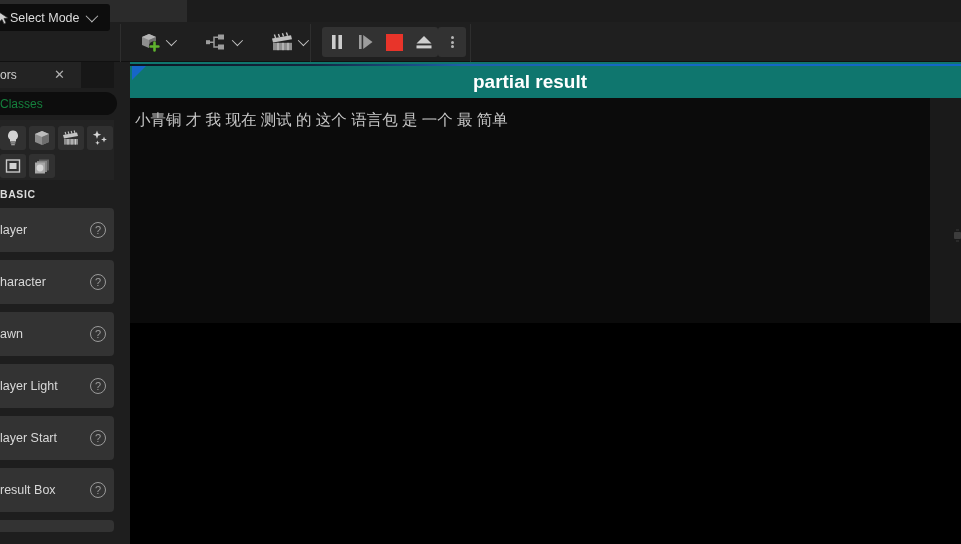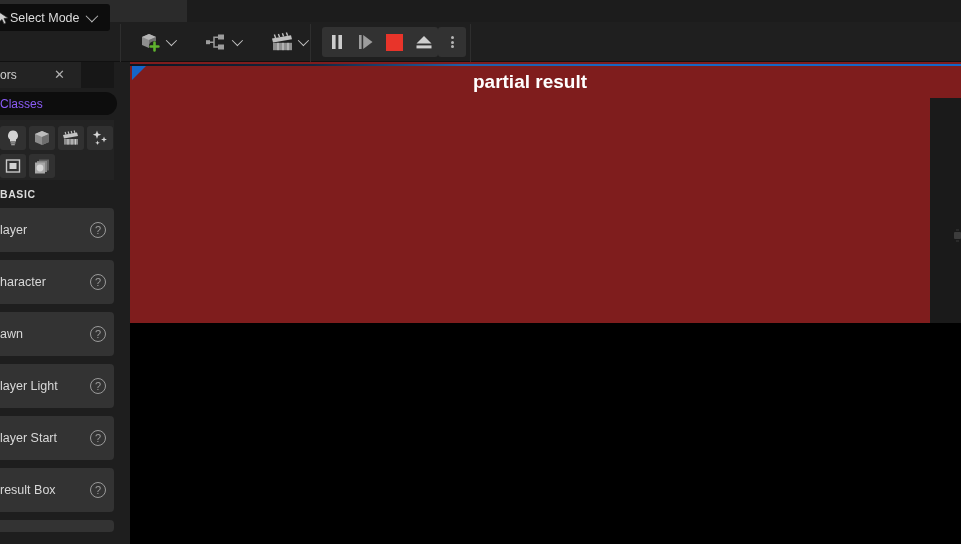--- a/index.html
+++ b/index.html
@@ -105,21 +105,21 @@
   .lpanel-close {
     position: absolute; left: 53px; top: 6px; width: 13px; height: 13px;
     color: #b0b0b0; font-size: 13px; line-height: 13px; text-align: center; cursor: pointer;
   }
   .search-wrap { position: relative; height: 32px; }
   .search-box {
     position: absolute; left: -40px; top: 4px; width: 157px; height: 23px;
     background: #0d0d0d; border-radius: 12px;
     display: flex; align-items: center;
   }
-  .search-ph { margin-left: 40px; font-size: 12px; color: #8b5cf6; white-space: nowrap; }
+  .search-ph { margin-left: 40px; font-size: 12px; color: #15803d; white-space: nowrap; }
   .cat-box { padding: 4px 0 0 0; background: #232323; margin: 0 0 0 -38px; width: 152px; }
   .cat-row { display: flex; gap: 3px; padding: 2px 0 2px 38px; }
   .cat-btn {
     width: 26px; height: 24px; background: #313131; border-radius: 3px;
     display:flex; align-items:center; justify-content:center; cursor:pointer;
   }
   .basic-label {
     margin: 8px 0 6px -38px; padding-left: 38px; width: 152px;
     font-size: 10.5px; font-weight: bold; color: #dcdcdc; letter-spacing: .6px;
   }
@@ -134,21 +134,21 @@
   }
   .actor-help {
     position: absolute; right: 8px; top: 14px;
     width: 16px; height: 16px; border: 1.3px solid #9a9a9a; border-radius: 50%;
     color: #9a9a9a; font-size: 11px; line-height: 14px; text-align: center; cursor: pointer;
   }
 
   
   .viewport {
     position: absolute; left: 130px; top: 62px; width: 831px; height: 261px;
-    background: #7f1d1d; overflow: hidden;
+    background: #0f766e; overflow: hidden;
   }
   .vp-topline {
     position: absolute; left: 0; top: 2px; width: 831px; height: 2px;
     background: linear-gradient(to right, #0d1622 0%, #14273f 22%, #1f5fa8 40%, #1668c4 60%, #1267c8 100%);
   }
   .vp-corner {
     position: absolute; left: 2px; top: 4px; width: 0; height: 0;
     border-left: 14px solid #1666c9; border-bottom: 14px solid transparent;
   }
   .overlay-title {
@@ -389,20 +389,23 @@
         <span class="actor-help">?</span>
       </div>
       <div class="actor-item" style="height:12px;"></div>
     </div>
   </div>
 
   <div class="viewport">
     <div class="vp-topline"></div>
     <div class="vp-corner"></div>
     <div class="overlay-title">partial result</div>
+    <div class="transcript-panel">
+      <div class="transcript-text">小青铜 才 我 现在 测试 的 这个 语言包 是 一个 最 简单</div>
+    </div>
     <div class="vp-rightcol">
       <div class="vp-grip"></div>
     </div>
   </div>
 
   <div class="bottom-black"></div>
 
 </div>
 
 </body></html>

